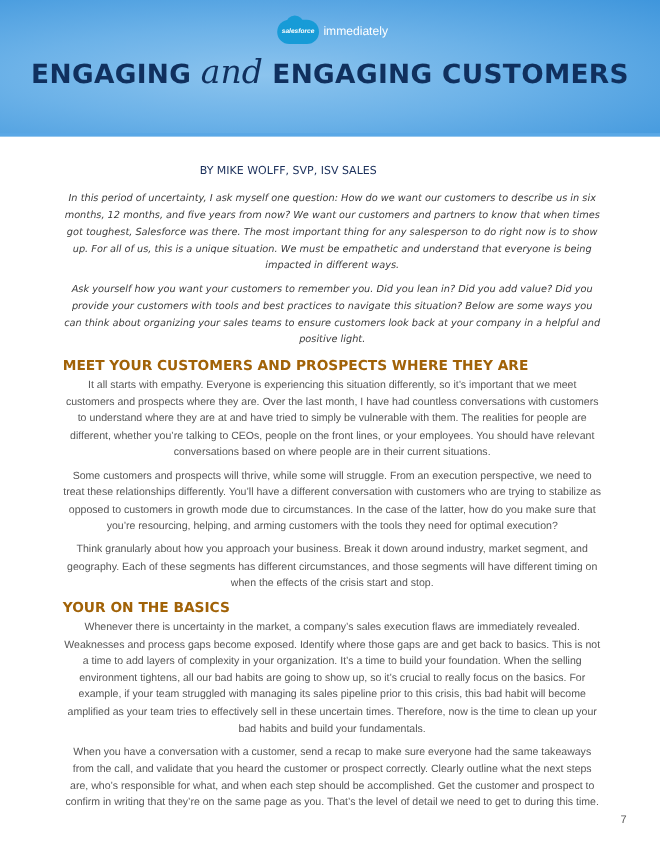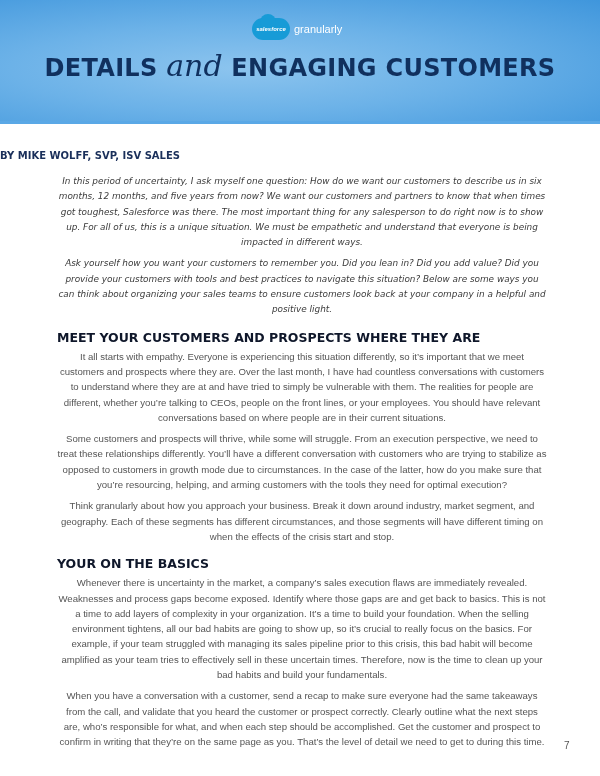--- a/index.html
+++ b/index.html
@@ -36,49 +36,49 @@
     color: #10305e; font-weight: 900; font-family: "DejaVu Sans", sans-serif;
     line-height: 27px;
   }
   .title .line { font-size: 24px; letter-spacing: 0.3px; display: block; font-weight: bold; }
   .title .script {
     font-family: "DejaVu Serif", serif; font-style: italic; font-weight: normal;
     font-size: 30px; letter-spacing: 0;
   }
 
   .byline {
-    position: absolute; left: 0; top: 150px; width: 524px; 
-    font-size: 10px; font-weight: bold; color: #1a2f5a; font-family: "DejaVu Sans", sans-serif;
+    position: absolute; left: 0; top: 150px; width: 524px; text-align: center;
+    font-size: 10px; font-weight: normal; color: #1a2f5a; font-family: "DejaVu Sans", sans-serif;
   }
 
   .content { position: absolute; left: 57px; top: 174px; width: 490px; }
   .para { font-size: 9.6px; line-height: 15.3px; margin-bottom: 6px; color: #555; text-align: center; }
   .para.italic { font-style: italic; color: #3a3a3a; font-family: "DejaVu Sans", sans-serif; font-size: 8.9px; }
   .heading {
-    font-family: "DejaVu Sans", sans-serif; font-weight: bold; color: #0f172a;
-    font-size: 12.5px; margin-top: 12px; margin-bottom: 4px; letter-spacing: 0;
+    font-family: "DejaVu Sans", sans-serif; font-weight: bold; color: #a16207;
+    font-size: 12.5px; margin-bottom: 4px; letter-spacing: 0;
   }
   .page-num {
     position: absolute; left: 564px; top: 740px; font-size: 10px; color: #555;
   }
 </style>
 </head>
 <body>
 
 <div class="banner">
   <div class="banner-edge"></div>
   <div class="logo">
     <div class="cloud">
         <span>salesforce</span>
       </div>
-    <span class="logo-text">granularly</span>
+    <span class="logo-text">immediately</span>
   </div>
   <div class="title">
     <span class="line">
-      <span>DETAILS</span>
+      <span>ENGAGING</span>
       <span class="script">and</span>
       <span>ENGAGING CUSTOMERS</span>
     </span>
   </div>
 </div>
 
 <div class="byline">BY MIKE WOLFF, SVP, ISV SALES</div>
 
 <div class="content">
   <p class="para italic">In this period of uncertainty, I ask myself one question: How do we want our customers to describe us in six months, 12 months, and five years from now? We want our customers and partners to know that when times got toughest, Salesforce was there. The most important thing for any salesperson to do right now is to show up. For all of us, this is a unique situation. We must be empathetic and understand that everyone is being impacted in different ways.</p>

